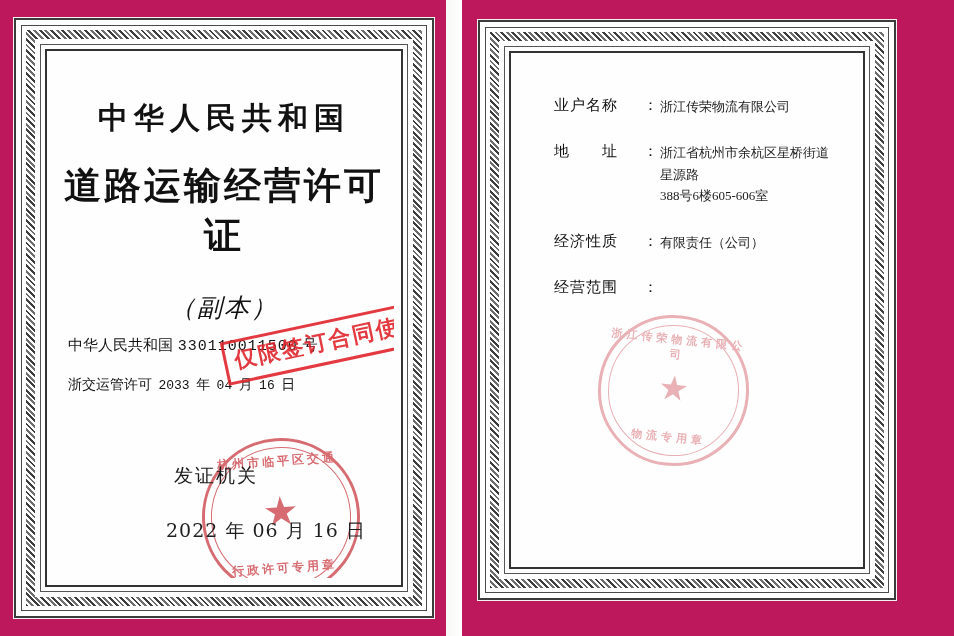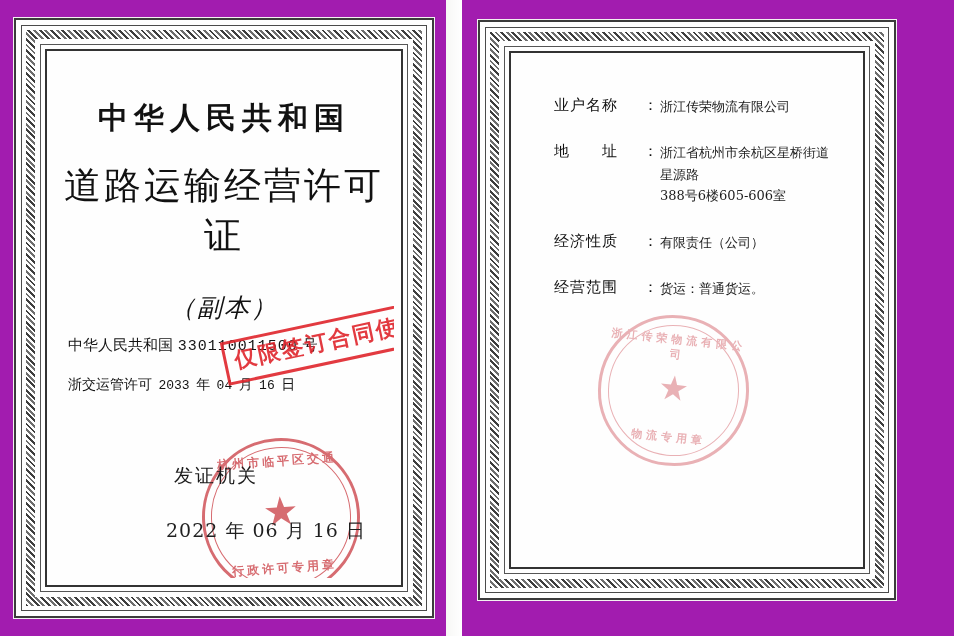--- a/index.html
+++ b/index.html
@@ -10,21 +10,21 @@
   body {
     width: 954px;
     height: 636px;
     font-family: "DejaVu Sans", "Liberation Sans", sans-serif;
     overflow: hidden;
     position: relative;
   }
   #doc {
     position: absolute;
     inset: 0;
-    background: #a21caf;
+    background: #be185d;
   }
   
   .page {
     position: absolute;
     background: #fefefe;
     box-shadow: 0 0 0 1px #f2f2f0;
   }
   .page-left  { left: 14px;  top: 18px;  width: 420px; height: 600px; }
   .page-right { left: 478px; top: 20px;  width: 418px; height: 580px; }
 
@@ -76,21 +76,21 @@
   }
   .t-line1 {
     margin-top: 40px;
     font-size: 30px;
     letter-spacing: 6px;
   }
   .t-line2 {
     margin-top: 22px;
     font-size: 37px;
     letter-spacing: 3px;
-    font-weight: normal;
+    font-weight: bold;
   }
   .t-line3 {
     margin-top: 30px;
     font-size: 25px;
     letter-spacing: 2px;
     font-weight: normal;
     font-style: italic;
   }
   .lic-no {
     position: absolute;
@@ -221,21 +221,21 @@
   }
   .f-label .colon { letter-spacing: 0; }
   .f-value {
     flex: 1 1 auto;
     font-size: 13px;
     color: #1b1b1b;
     font-family: "DejaVu Serif", "Liberation Serif", serif;
     line-height: 1.65;
     padding-left: 2px;
   }
-  .f-value .l2 { display: block; }
+  .f-value .l2 { display: block; font-family: Liberation Serif, serif; }
   
   .seal-company {
     position: absolute;
     left: 80px;
     top: 255px;
     width: 145px;
     height: 145px;
     border-radius: 50%;
     border: 3px solid #d8737a;
     opacity: .55;
@@ -376,23 +376,20 @@
           <div class="f-value">
             <span>有限责任（公司）</span>
           </div>
         </div>
 
         <div class="field-row">
           <div class="f-label">
             <span>经营范围</span>
             <span class="colon">：</span>
           </div>
-          <div class="f-value">
-            <span>货运：普通货运。</span>
-          </div>
         </div>
 
       </div>
 
       <div class="seal-company">
         <div class="ring"></div>
         <div class="arc-top">浙江传荣物流有限公司</div>
         <div class="star">★</div>
         <div class="arc-bot">物流专用章</div>
       </div>

